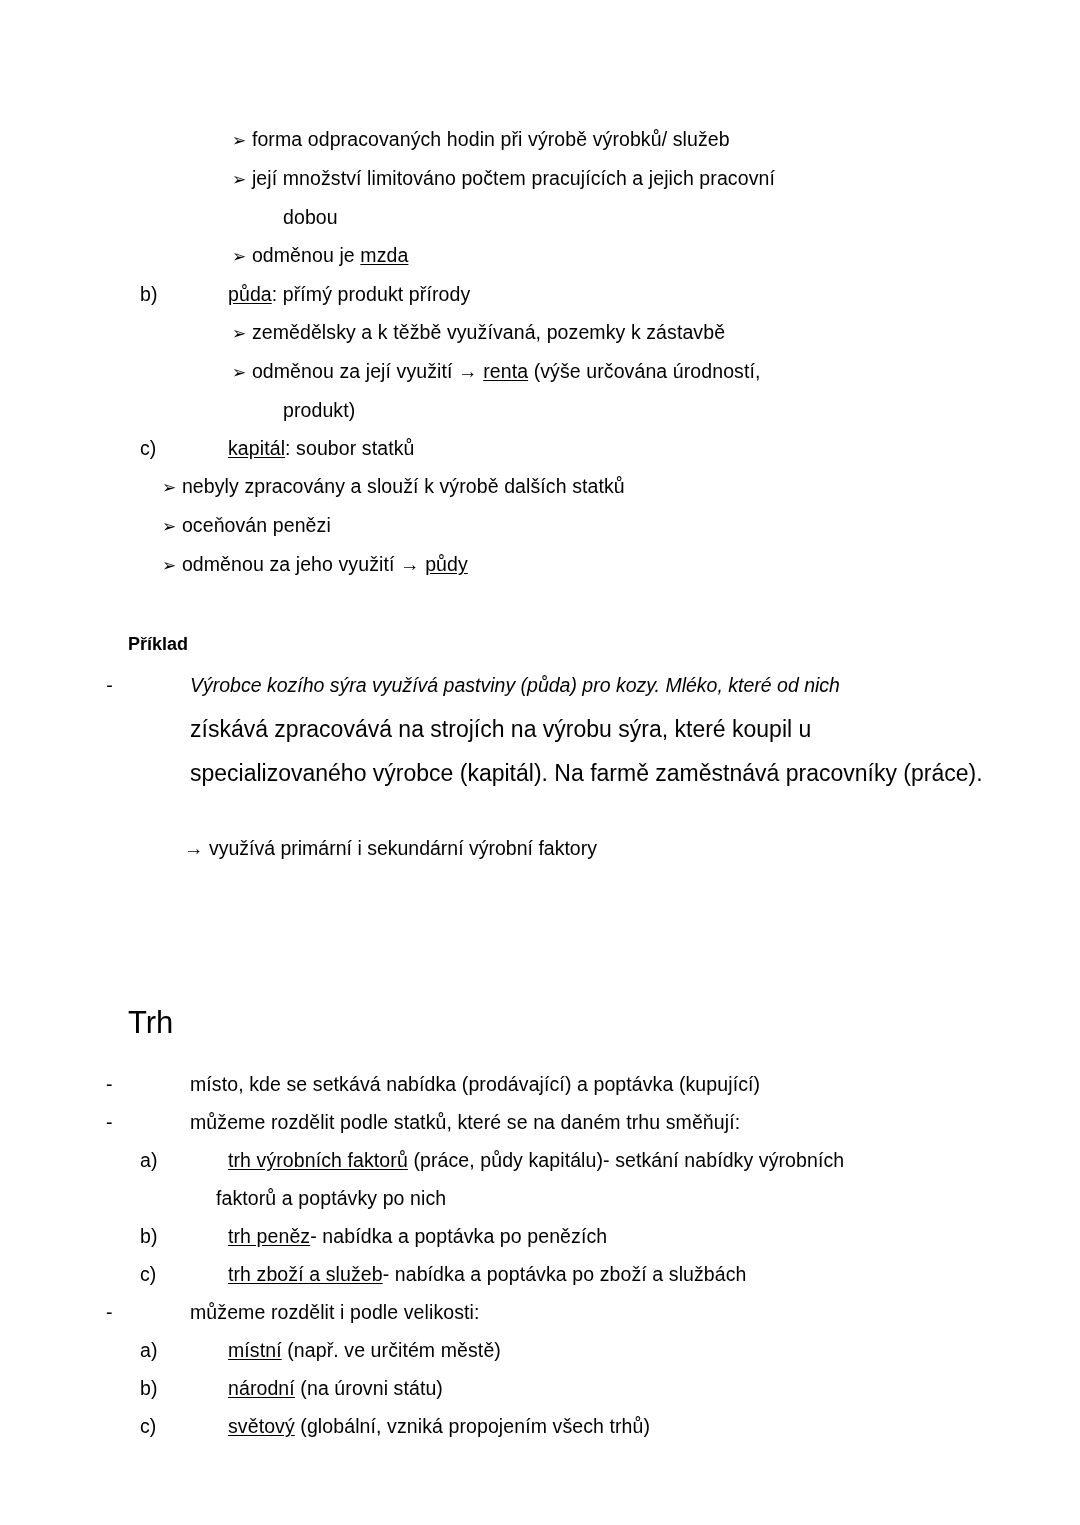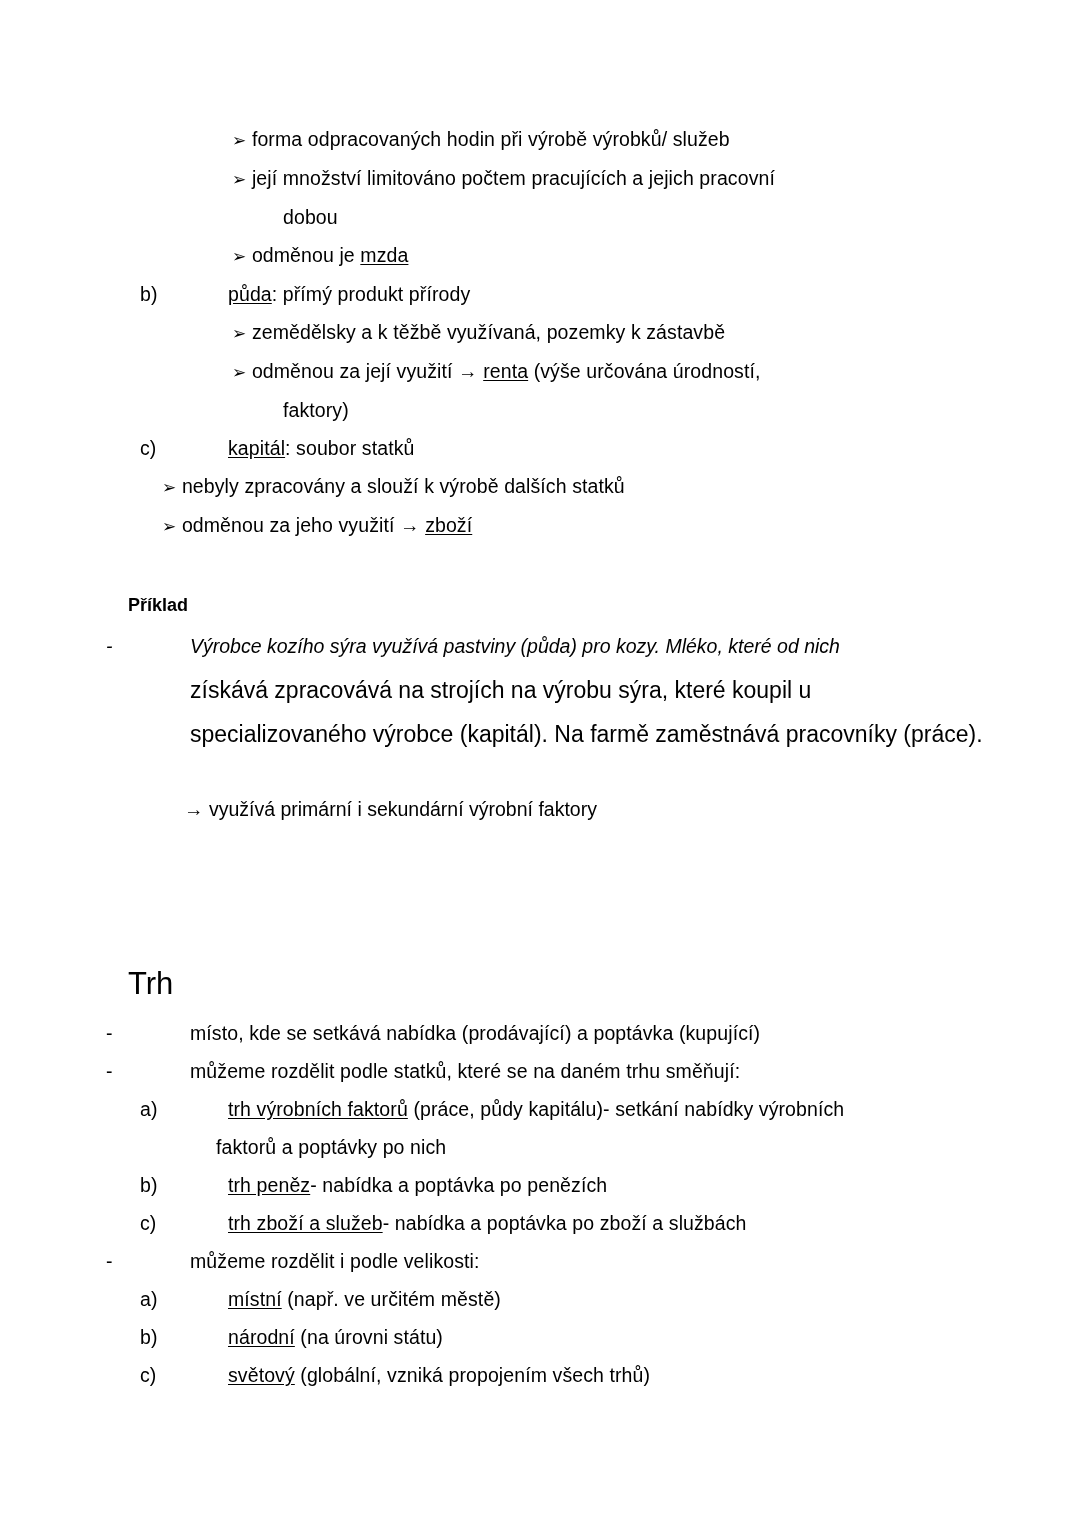--- a/index.html
+++ b/index.html
@@ -74,21 +74,21 @@
     padding-left: 56px;
     margin-top: 34px;
   }
   h1.doc-heading {
     font-size: 31px;
     font-weight: normal;
     line-height: 40px;
     margin: 0;
     padding: 0;
   }
-  .heading-wrap { margin-top: 136px; margin-bottom: 10px; }
+  .heading-wrap { margin-top: 136px; margin-bottom: 22px; }
   .list-block { margin-top: 0; }
 </style>
 </head>
 <body>
 
 <div class="page">
 
   <div>
 
     <div class="line lvl-arrow-1">
@@ -118,36 +118,40 @@
       <span class="arrow-glyph">➢</span>
       <span>zemědělsky a k těžbě využívaná, pozemky k zástavbě</span>
     </div>
 
     <div class="line lvl-arrow-1">
       <span class="arrow-glyph">➢</span>
       <span>odměnou za její využití → </span><span class="u">renta</span><span> (výše určována úrodností,</span>
     </div>
 
     <div class="line cont-1">
-      <span>faktory)</span>
+      <span>produkt)</span>
     </div>
 
     <div class="line lvl-alpha">
       <span class="alpha-marker">c)</span><span class="u">kapitál</span><span>: soubor statků</span>
     </div>
 
     <div class="line lvl-arrow-2">
       <span class="arrow-glyph">➢</span>
       <span>nebyly zpracovány a slouží k výrobě dalších statků</span>
     </div>
 
-
     <div class="line lvl-arrow-2">
       <span class="arrow-glyph">➢</span>
-      <span>odměnou za jeho využití → </span><span class="u">zboží</span><span></span>
+      <span>oceňován penězi</span>
+    </div>
+
+    <div class="line lvl-arrow-2">
+      <span class="arrow-glyph">➢</span>
+      <span>odměnou za jeho využití → </span><span class="u">půdy</span><span></span>
     </div>
 
   </div>
 
   <div>
     <div class="section-label">Příklad</div>
 
     <div class="para">
       <span class="dash-marker">-</span><span>Výrobce kozího sýra využívá pastviny (půda) pro kozy. Mléko, které od nich</span>
     </div>

